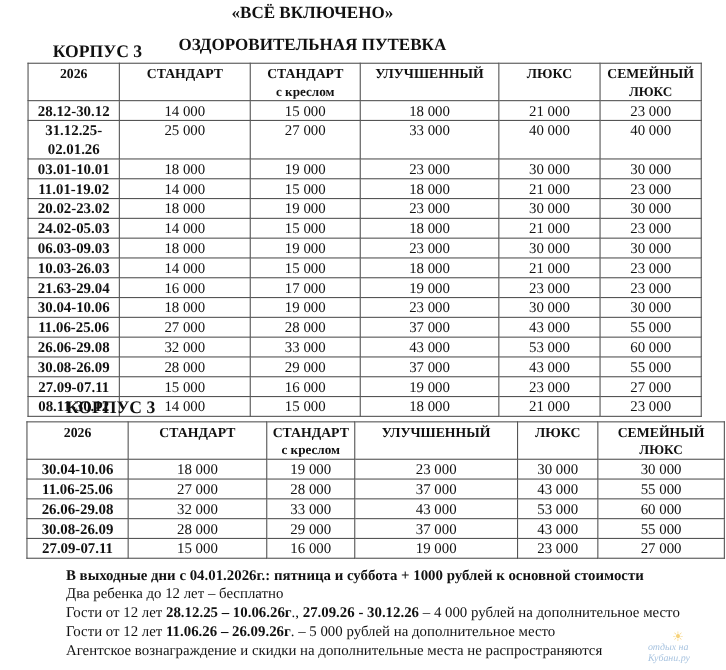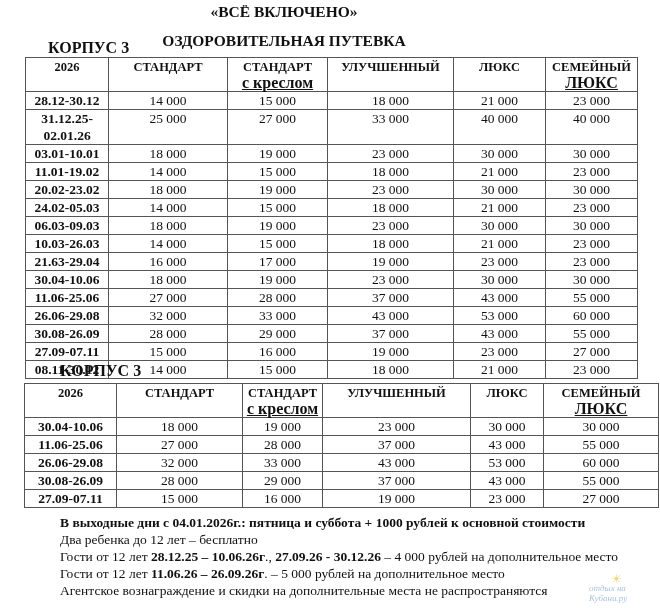--- a/index.html
+++ b/index.html
@@ -7,21 +7,21 @@
          font-family: "Liberation Serif", "DejaVu Serif", serif; color: #111; }
   .title { position: absolute; left: 0; width: 568px; text-align: center; font-weight: bold; font-size: 15.5px; }
   .t1 { top: 3px; }
   .t2 { top: 32px; }
   .section { position: absolute; font-weight: bold; font-size: 16px; }
   .s1 { left: 48px; top: 39px; }
   .s2 { left: 60px; top: 362px; }
   table { position: absolute; border-collapse: collapse; table-layout: fixed; }
   td, th { border: 1.5px solid #555; padding: 0; text-align: center; vertical-align: top; font-size: 13.5px; line-height: 17px; }
   th { font-weight: bold; font-size: 12.5px; line-height: 16px; padding-top: 1px; }
-  th .sub { display: block; font-size: 16px; text-decoration: underline; }
+  th .sub { display: block; font-size: 12px; }
   td.date { font-weight: bold; font-size: 13.5px; }
   #tbl2 { left: 24px; top: 383px; width: 634px; }
   #tbl1 { left: 25px; top: 57px; width: 612px; }
   #tbl1 tr.hdr th { height: 31px; }
   #tbl1 tr.r td { height: 16px; }
   #tbl1 tr.r.tall td { height: 33px; }
   #tbl2 tr.hdr th { height: 32px; }
   #tbl2 tr.r td { height: 15.5px; }
   .notes { position: absolute; left: 60px; top: 514px; font-size: 13.5px; line-height: 17px; }
   .notes .bold { font-weight: bold; }

